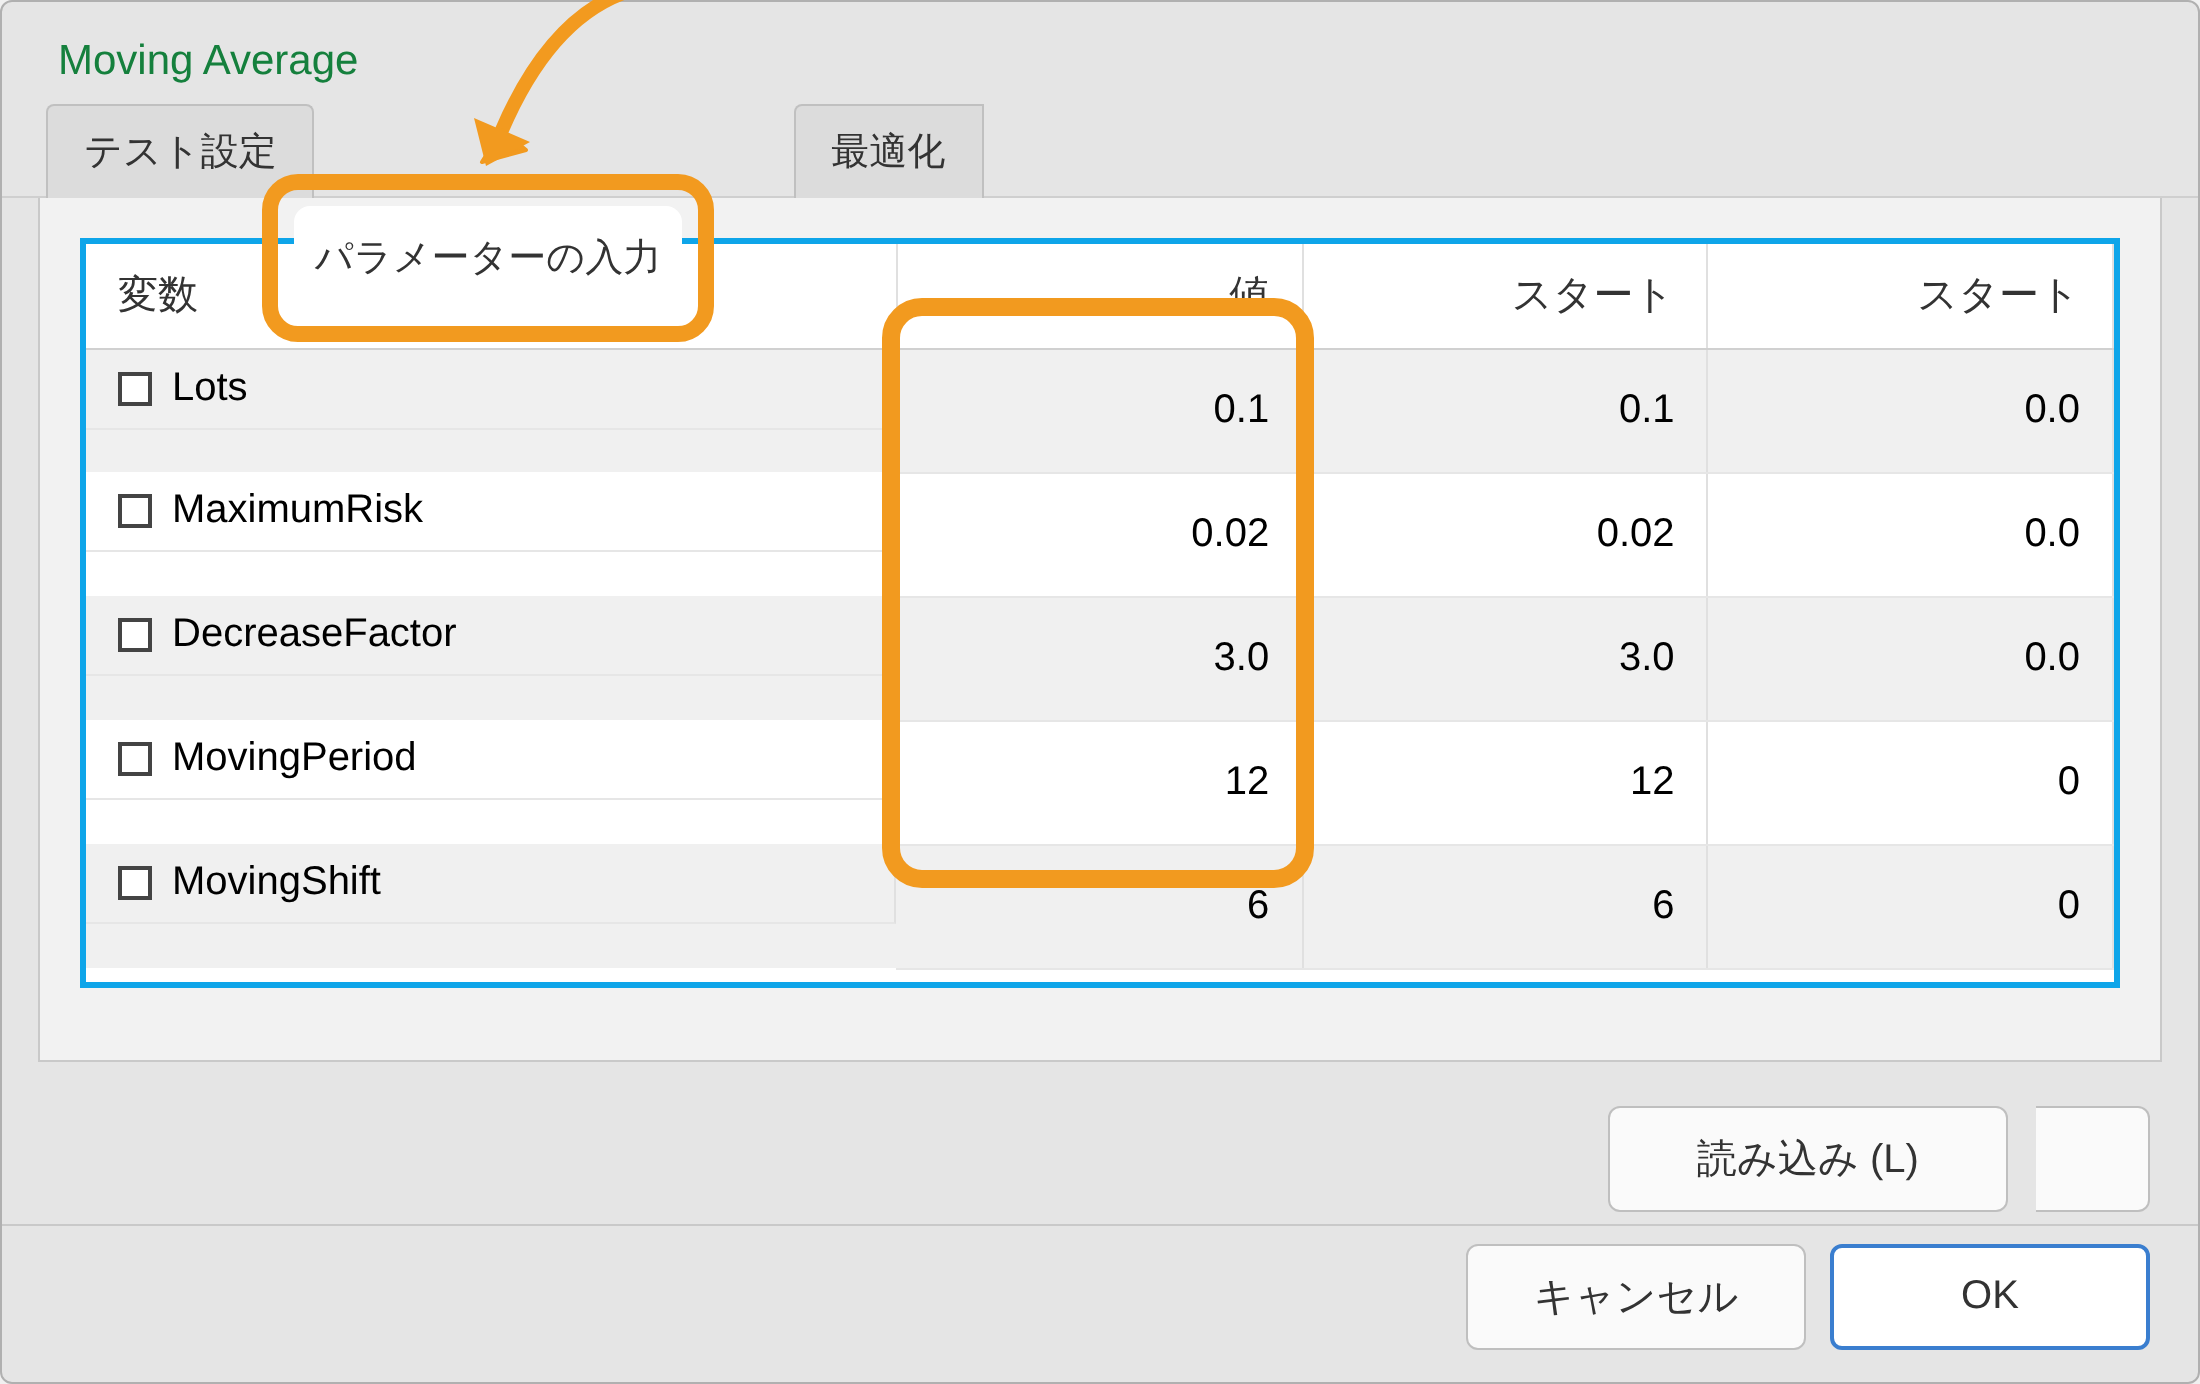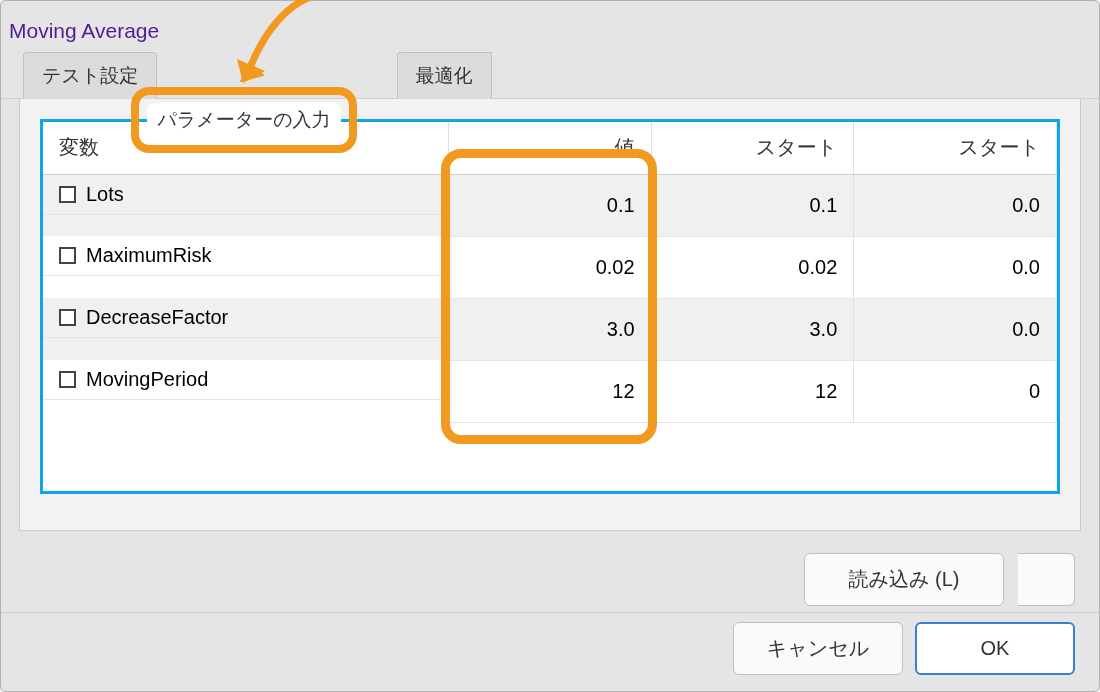--- a/index.html
+++ b/index.html
@@ -19,23 +19,23 @@
       position: absolute;
       left: 0;
       top: 0;
       width: 1100px;
       height: 692px;
       background: #e5e5e5;
       border: 1px solid #b0b0b0;
       border-radius: 6px;
     }
     .title-bar {
-      padding: 18px 20px 10px 8px;
+      padding: 18px 20px 10px 28px;
       font-size: 21px;
-      color: #4c1d95;
+      color: #15803d;
     }
     .tab-strip {
       display: flex;
       gap: 14px;
       padding-left: 22px;
       align-items: flex-end;
       height: 46px;
       border-bottom: 1px solid #cfcfcf;
       position: relative;
       z-index: 5;
@@ -174,21 +174,21 @@
     .btn-cancel {
       min-width: 170px;
     }
 
     
     .hl-tab {
       position: absolute;
       left: 130px;
       top: 86px;
       width: 226px;
-      height: 66px;
+      height: 84px;
       border: 8px solid #f29a1f;
       border-radius: 18px;
       pointer-events: none;
       z-index: 50;
     }
     .hl-tab-inner {
       position: absolute;
       left: 8px;
       top: 8px;
       right: 8px;
@@ -282,20 +282,29 @@
           </tr>
           <tr>
             <td class="var-cell">
               <span class="cb"></span>
               <span>MovingPeriod</span>
             </td>
             <td class="num">12</td>
             <td class="num">12</td>
             <td class="num">0</td>
           </tr>
+          <tr>
+            <td class="var-cell">
+              <span class="cb"></span>
+              <span>MovingShift</span>
+            </td>
+            <td class="num">6</td>
+            <td class="num">6</td>
+            <td class="num">0</td>
+          </tr>
         </tbody>
       </table>
     </div>
   </div>
 
   <div class="button-row">
     <button class="btn btn-load">読み込み (L)</button>
     <button class="btn btn-ghost"></button>
   </div>
 

